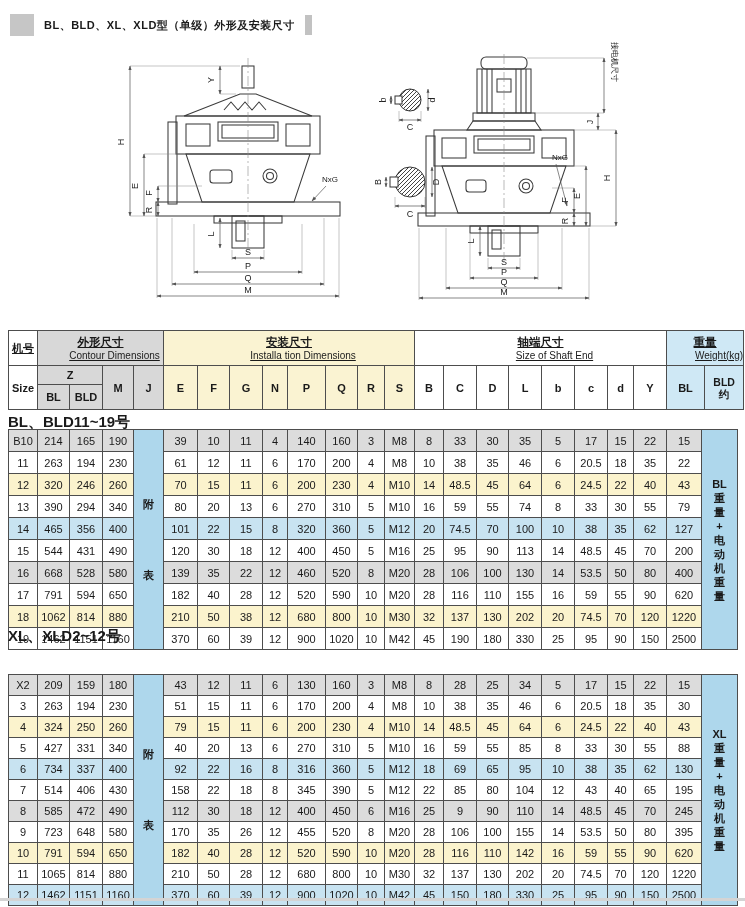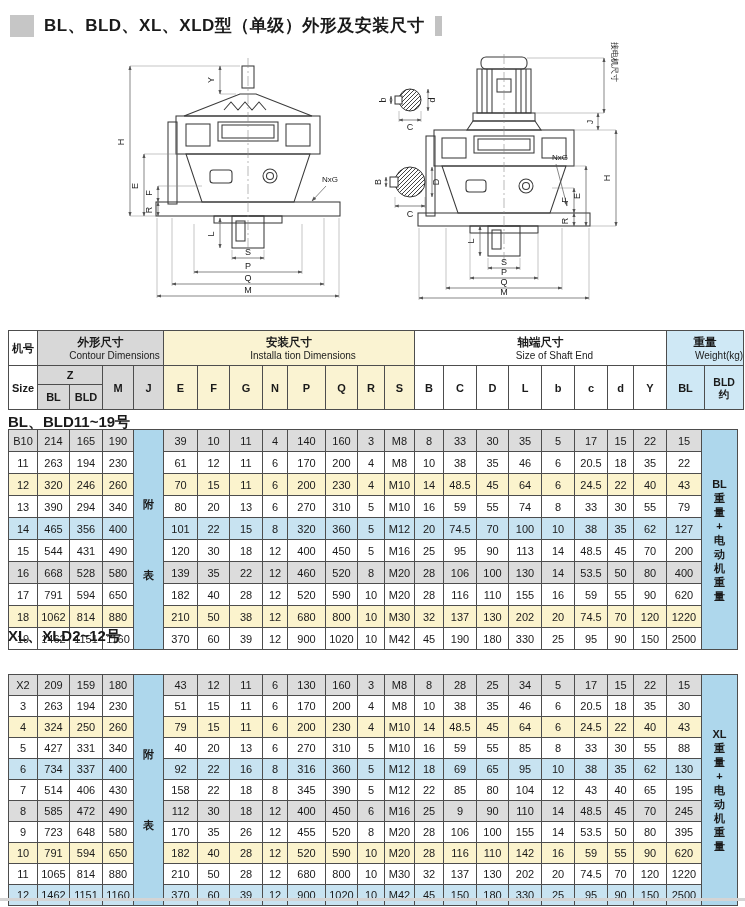--- a/index.html
+++ b/index.html
@@ -2,39 +2,39 @@
 <html style="--header-gray: #d8d8d8; --header-yellow: #faf3d2; --header-blue: #cfe8f5; --stripe-gray: #dcdcdc; --stripe-yellow: #fbf3cd; --stripe-blue: #c8e3f1; --note-blue: #aed7ec;"><head>
 <meta charset="utf-8">
 <style>
   html,body { margin:0; padding:0; background:#fff; }
   .page { position:relative; width:745px; height:907px; background:#fff; overflow:hidden;
           font-family:"Liberation Sans", sans-serif; color:#1a1a1a; }
 
   
   .titlebar { position:absolute; top:14px; left:10px; display:flex; align-items:center; gap:10px; }
   .title-square { width:24px; height:22px; background:#c6c6c6; }
-  .page-title { margin:0; font-size:17px; font-weight:bold; letter-spacing:.5px; white-space:nowrap; }
+  .page-title { margin:0; font-size:11px; font-weight:bold; letter-spacing:.5px; white-space:nowrap; }
   .title-endbar { width:7px; height:20px; background:#c2c2c2; }
 
   
   .drawings { position:absolute; top:0; left:0; width:745px; height:330px; }
   svg.drawing { position:absolute; overflow:visible; }
   .outline { stroke:#3c3c3c; fill:none; stroke-width:1.05; }
   .cl { stroke:#8a8a8a; stroke-width:.6; stroke-dasharray:10 3 2 3; fill:none; }
   .dim { stroke:#555; stroke-width:.7; fill:none; }
   .ext { stroke:#8a8a8a; stroke-width:.5; fill:none; }
   .dimlabel { font-size:9px; fill:#222; text-anchor:middle; }
   .dimlabel.sm { font-size:8px; }
 
   
   .dims-table { position:absolute; left:8px; border-collapse:collapse; table-layout:fixed; }
   .dims-table th, .dims-table td { border:1px solid #4d4d4d; text-align:center; vertical-align:middle;
        padding:0; font-size:11px; overflow:hidden; }
   .header-table { top:330px; }
-  .h1 th { height:34px; }
+  .h1 th { height:34px;text-decoration:underline; }
   .h2 th { height:18px; font-weight:bold; }
   .h3 th { height:24px; font-weight:bold; }
   .grp-zh { font-size:11.5px; font-weight:bold; line-height:15px; }
   .grp-en { font-size:10px; font-weight:normal; line-height:12px;padding-left:28px; }
   .c-white  { background:#fff; }
   .c-gray   { background:var(--header-gray,#d8d8d8); }
   .c-yellow { background:var(--header-yellow,#faf3d2); }
   .c-blue   { background:var(--header-blue,#cfe8f5); }
   .two-line div { line-height:12px; font-size:10.5px; }
 

